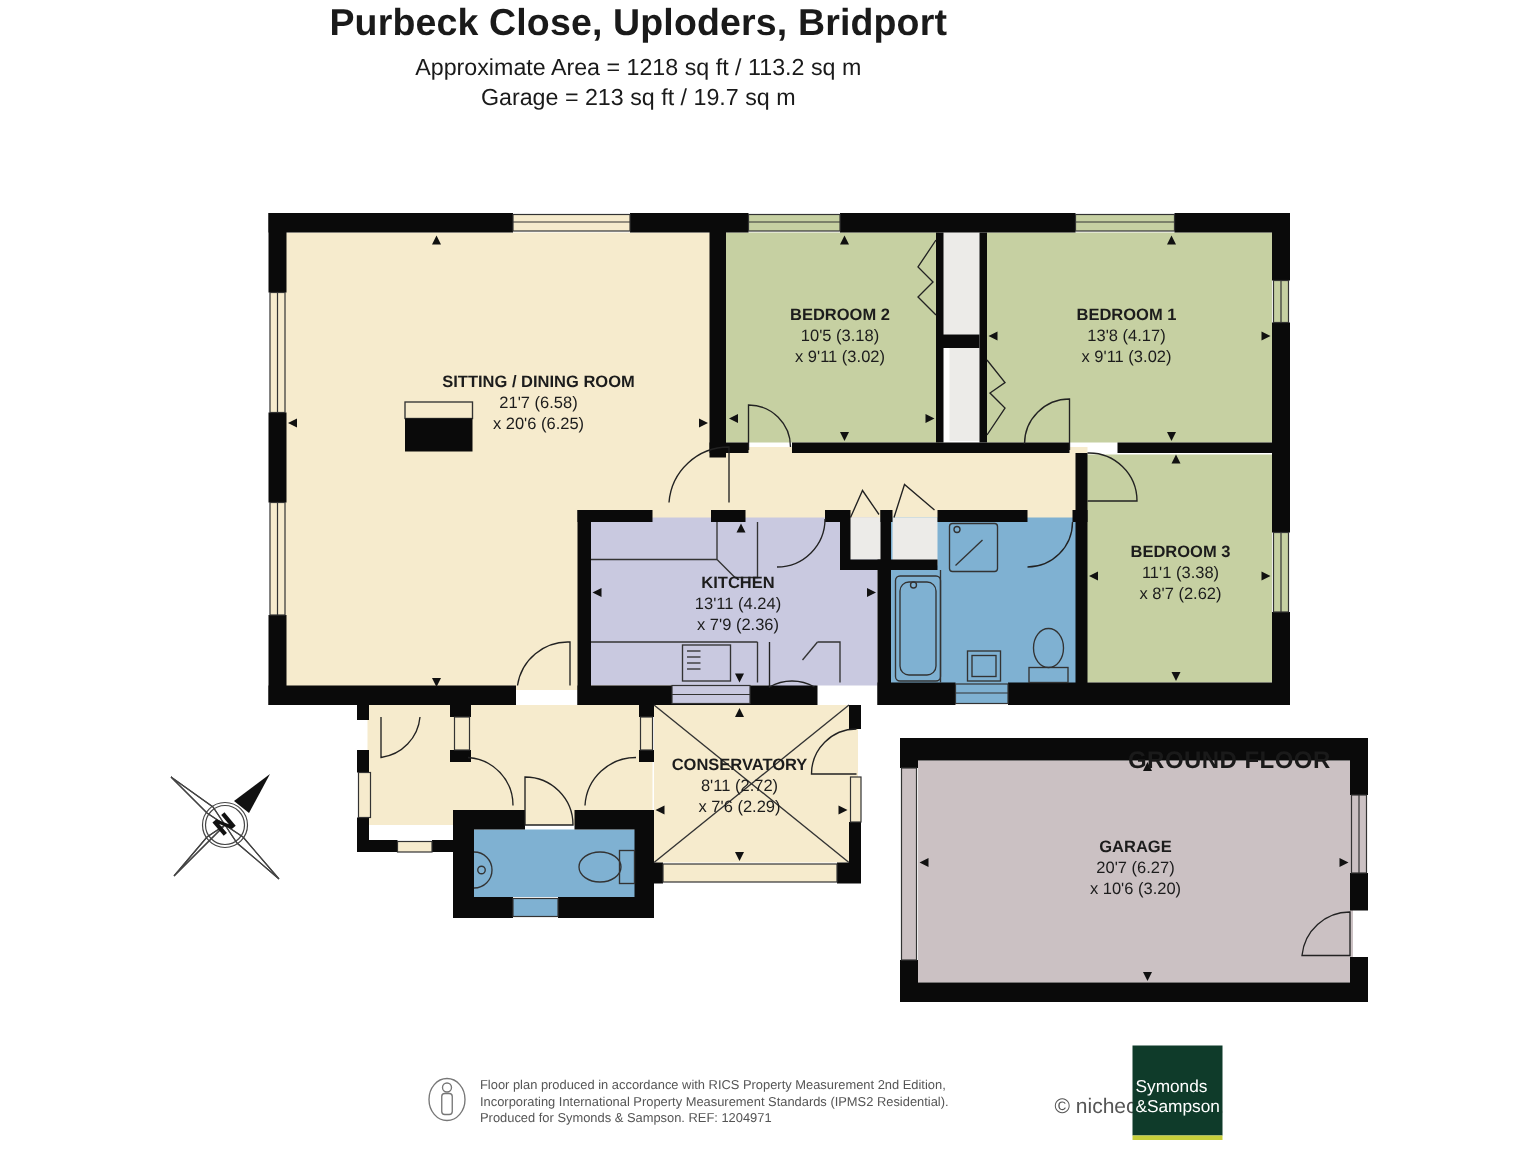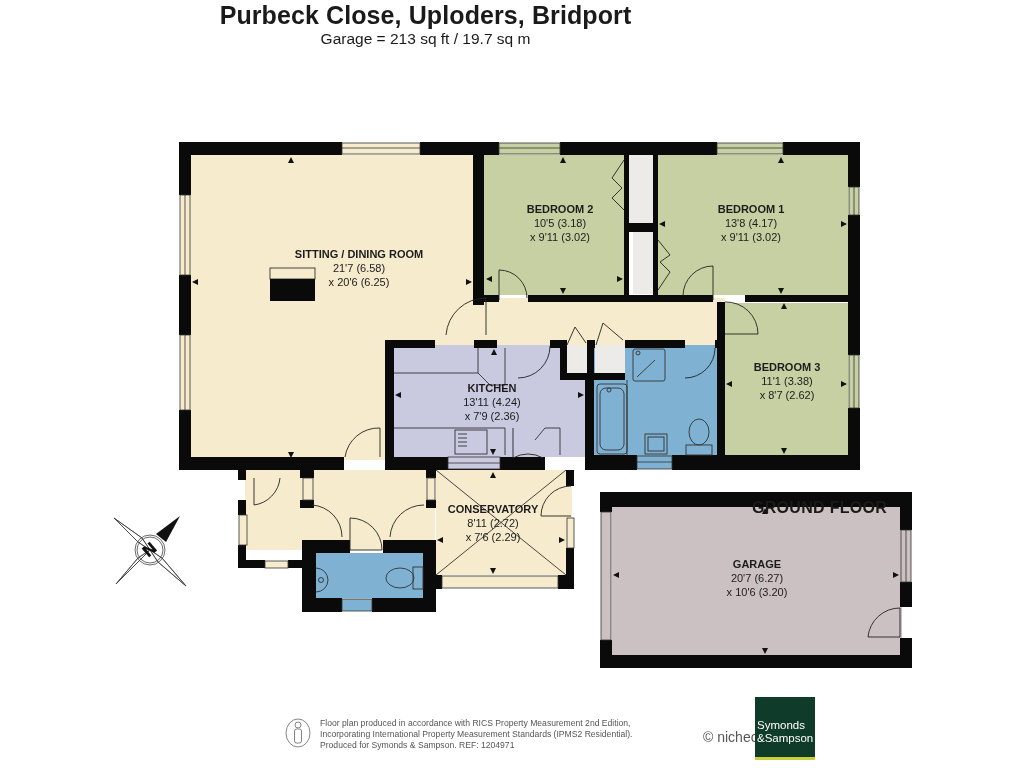--- a/index.html
+++ b/index.html
@@ -18,20 +18,21 @@
   .person-icon { position: absolute; left: 285px; top: 718px; width: 26px; height: 30px; }
   .logo { position: absolute; left: 755px; top: 697px; width: 60px; height: 60px; background: #0f3b2a; color: #fff; box-sizing: border-box; padding: 22px 0 0 2px; font-size: 11.5px; line-height: 13px; }
   .logo::after { content: ""; position: absolute; left: 0; bottom: -3px; width: 60px; height: 3px; background: #c7cf3a; }
   .compass { position: absolute; left: 112px; top: 512px; width: 76px; height: 76px; }
 </style>
 </head>
 <body>
 
 <div class="header">
   <div class="title">Purbeck Close, Uploders, Bridport</div>
+  <div class="area-line area-first">Approximate Area = 1218 sq ft / 113.2 sq m</div>
   <div class="area-line">Garage = 213 sq ft / 19.7 sq m</div>
 </div>
 
 <svg class="plan" width="1024" height="768" viewBox="0 0 1024 768">
 
   <g>
 
     <rect x="190" y="155" width="285" height="305" fill="#f6ebcd"></rect>
 
     <rect x="440" y="298" width="285" height="48" fill="#f6ebcd"></rect>

